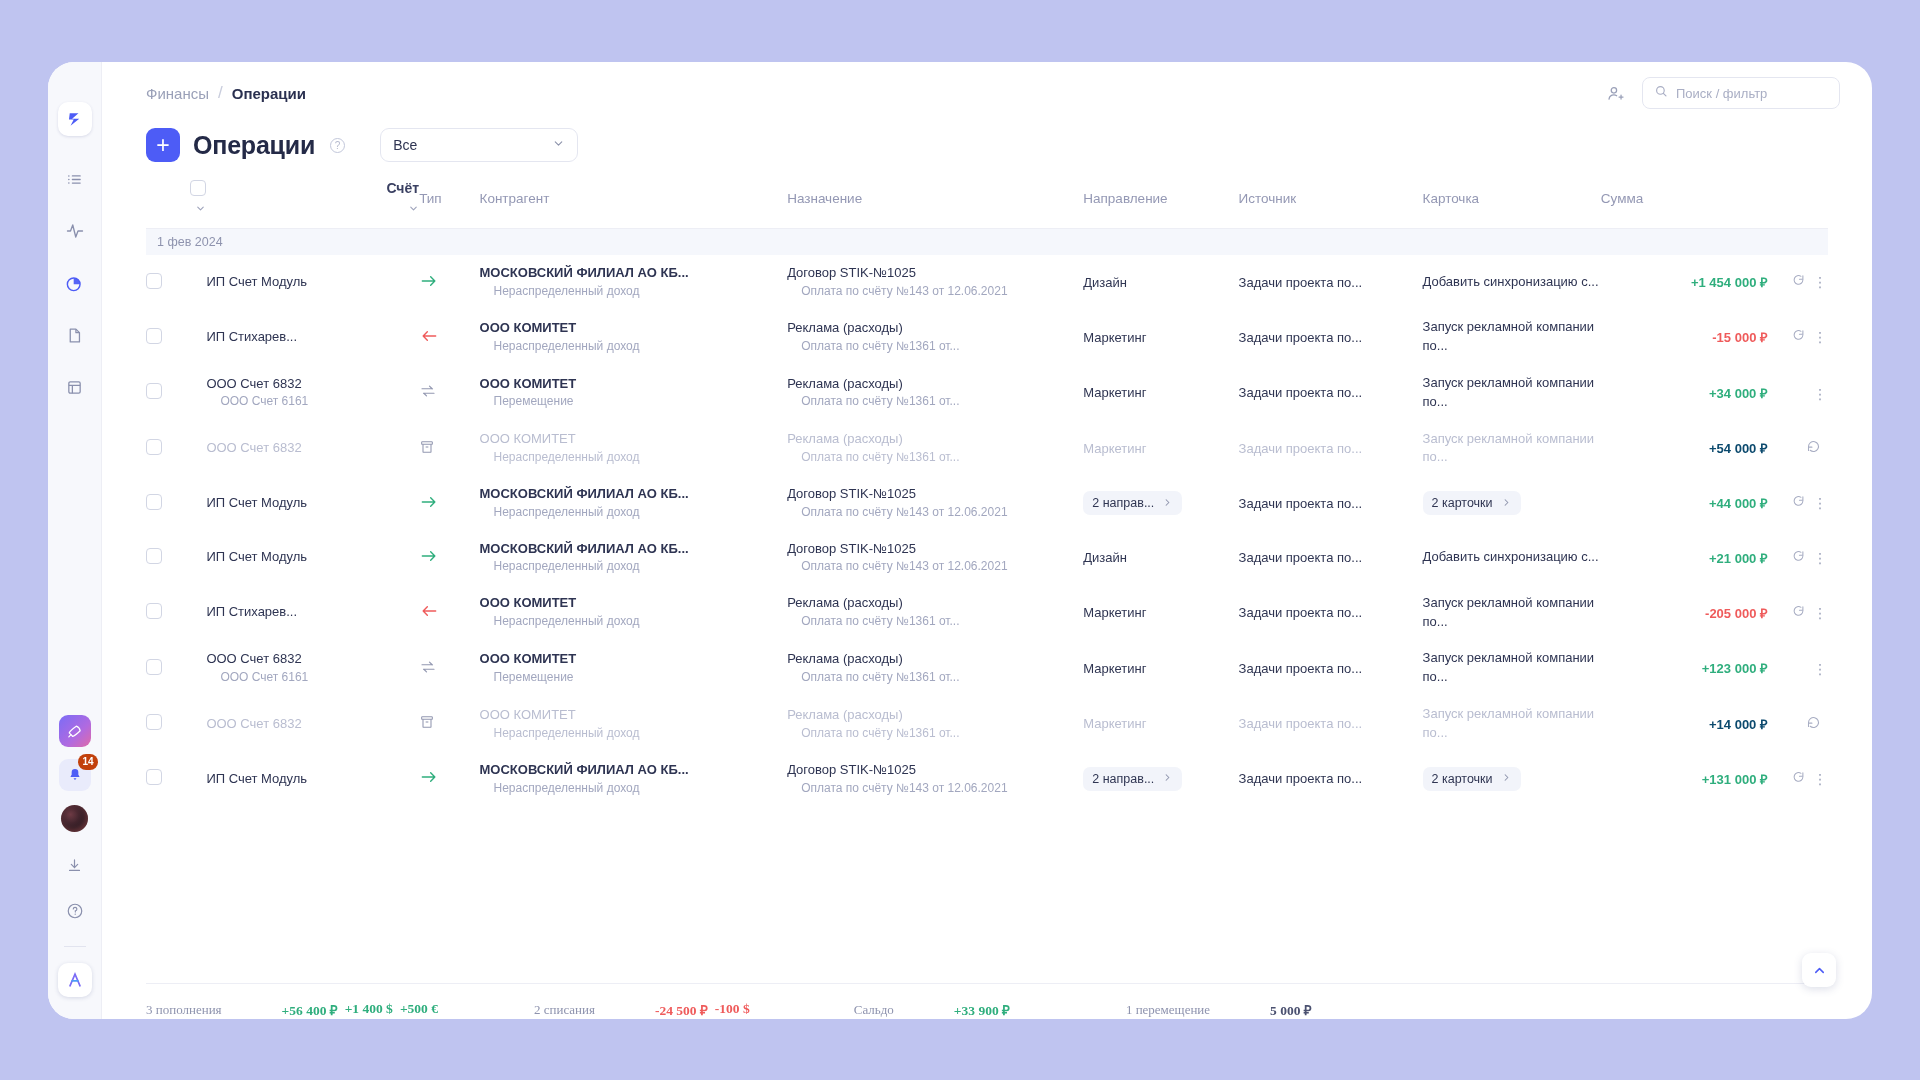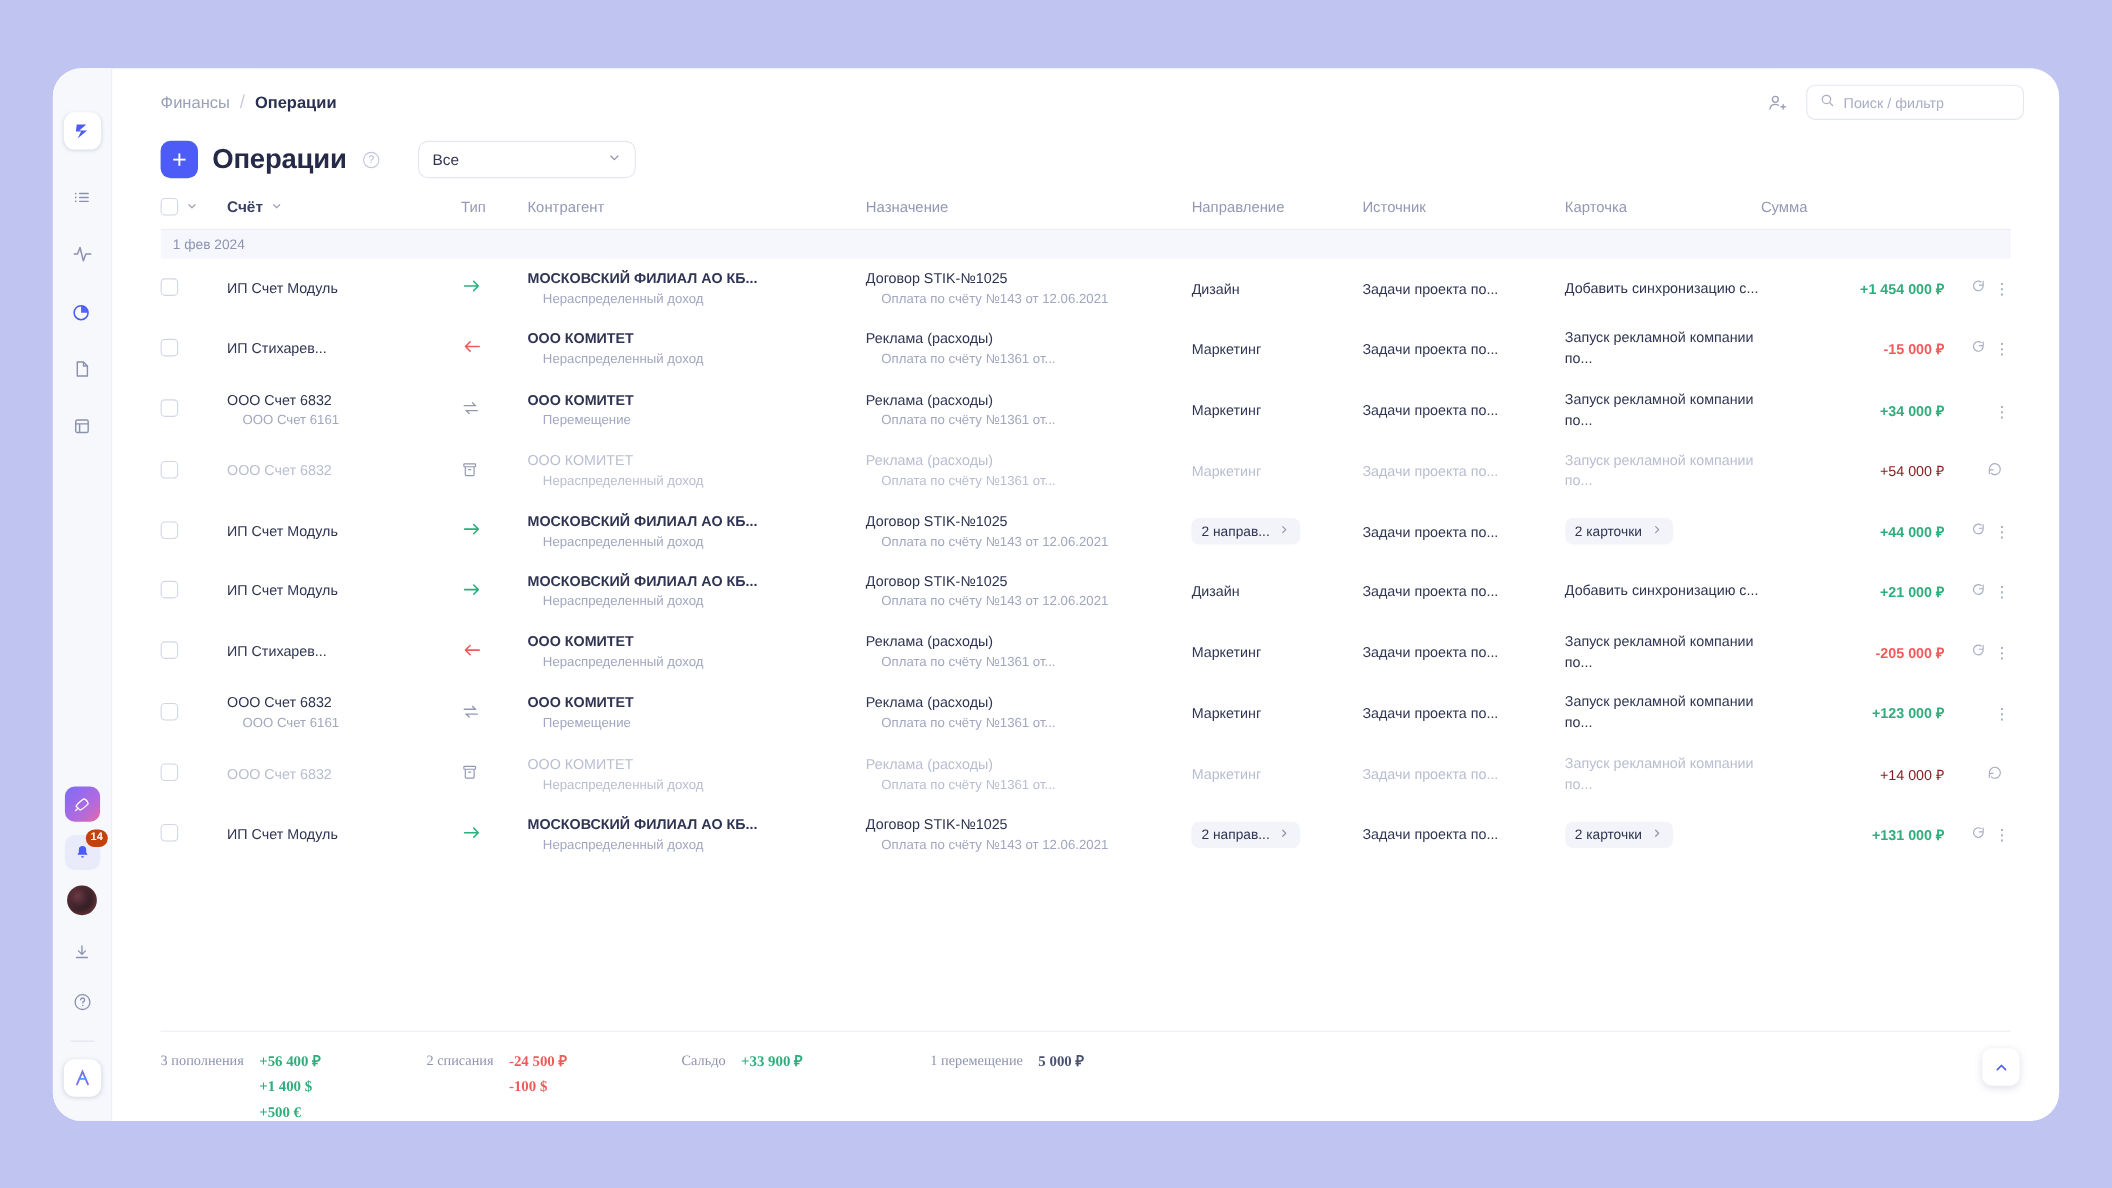--- a/index.html
+++ b/index.html
@@ -173,21 +173,21 @@
 
   
   .table-wrap { padding: 0 44px 0 44px; flex:1; min-height:0; }
   table.ops { width: 100%; border-collapse: collapse; table-layout: fixed; }
   .ops thead th {
     font-size: 13.5px; font-weight: 400; color:#9498b4;
     text-align: left; padding: 0 0 12px 0;
     border-bottom: 1px solid #edeef5;
     vertical-align: middle;
   }
-  .th-inner { display:flex; align-items:flex-end; gap:7px; }
+  .th-inner { display:flex; align-items:flex-end; gap:7px;flex-direction:column; }
   .chk {
     width: 16px; height: 16px;
     border: 1.4px solid #d2d6e4;
     border-radius: 4px;
     background:#fff;
     display:inline-block;
     flex: 0 0 16px;
     cursor: pointer;
   }
   .hdr-acct { color:#3a4062; font-weight:700; font-size:14px; }
@@ -225,21 +225,21 @@
 
   .arrow { font-size: 19px; line-height:1; }
   .arrow.in  { color:#2fae7d; }
   .arrow.out { color:#ef5b5b; }
   .arrow.mv  { color:#9398b1; font-size:15px; }
   .arrow.arch{ color:#9398b1; font-size:15px; }
 
   .sum { font-size: 13px; font-weight: 600; text-align: right; white-space: nowrap; padding-right: 6px; }
   .sum.pos { color:#2fae7d; }
   .sum.neg { color:#ef5b5b; }
-  .sum.gray{ color:#7f1d1d; font-weight:400; }
+  .sum.gray{ color:#0c4a6e; font-weight:700; }
 
   .act-cell { text-align:right; white-space:nowrap; padding-right:2px; }
   .rep-ico { color:#a8adc3; margin-right:7px; display:inline-block; vertical-align:middle; }
   .dots { color:#9aa0b8; font-size:14px; letter-spacing:1px; display:inline-block; vertical-align:middle; line-height:1; }
 
   .chip {
     display:inline-flex; align-items:center; gap:8px;
     background:#f2f4fa; border-radius:7px;
     padding: 5px 9px; font-size:12.5px; color:#2f3552;
     cursor:pointer;
@@ -251,21 +251,21 @@
     border-top: 1px solid #edeef5;
     margin: 0 44px;
     padding: 17px 0 0 0;
     display: flex;
     align-items: flex-start;
     flex: 0 0 auto;
     font-family: Liberation Serif, serif;
   }
   .fgroup { display:flex; gap:14px; align-items:flex-start; }
   .flabel { font-size:13px; color:#8e93ae; padding-top:1px; white-space:nowrap; }
-  .fvals { display:flex; flex-direction:column; gap:7px; }
+  .fvals { display:flex; flex-direction:row; gap:7px;margin-left:46px; }
   .fval { font-size:13.5px; font-weight:700; white-space:nowrap; }
   .fval.pos{ color:#2fae7d; }
   .fval.neg{ color:#ef5b5b; }
   .fval.neutral{ color:#4b5170; }
   .gap1 { width: 96px; }
   .gap2 { width: 104px; }
   .gap3 { width: 116px; }
 
   .scroll-top {
     position:absolute; right: 36px; bottom: 32px;

